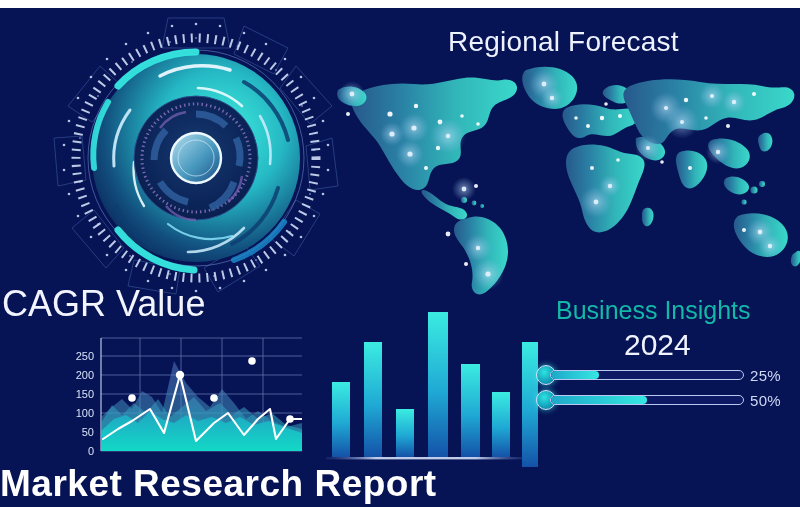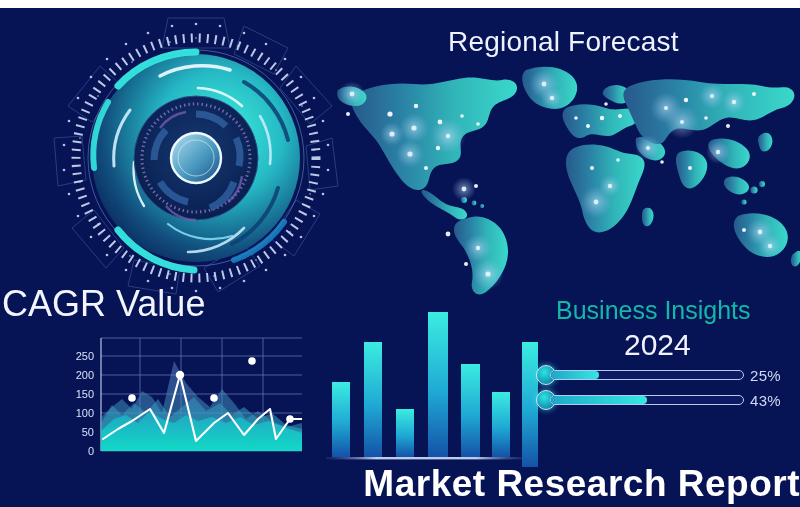--- a/index.html
+++ b/index.html
@@ -63,21 +63,21 @@
     position:absolute;left:0;top:0;height:100%;
     background:linear-gradient(90deg,#1ea8c9 0%,#35e8e2 100%);
     border-radius:5px;
   }
   .pct{
     position:absolute;left:214px;top:3px;
     font-size:15px;color:#cfd9f5;letter-spacing:.3px;
   }
   
   .maintitle{
-    position:absolute;left:0;top:455px;width:800px;text-align:right;
+    position:absolute;left:0;top:455px;width:800px;text-align:left;
     font-size:37px;font-weight:bold;color:#ffffff;letter-spacing:.5px;
   }
 </style>
 </head>
 <body>
 
 <div id="poster">
   <div id="stage">
 
     <div id="hud">
@@ -477,20 +477,20 @@
         <span class="track">
           <span class="fill" style="width:25%"></span>
         </span>
         <span class="pct">25%</span>
       </div>
       <div class="prow">
         <span class="knob"></span>
         <span class="track">
           <span class="fill" style="width:50%"></span>
         </span>
-        <span class="pct">43%</span>
+        <span class="pct">50%</span>
       </div>
     </div>
 
     <div class="maintitle">Market Research Report</div>
 
   </div>
 </div>
 
 </body></html>

